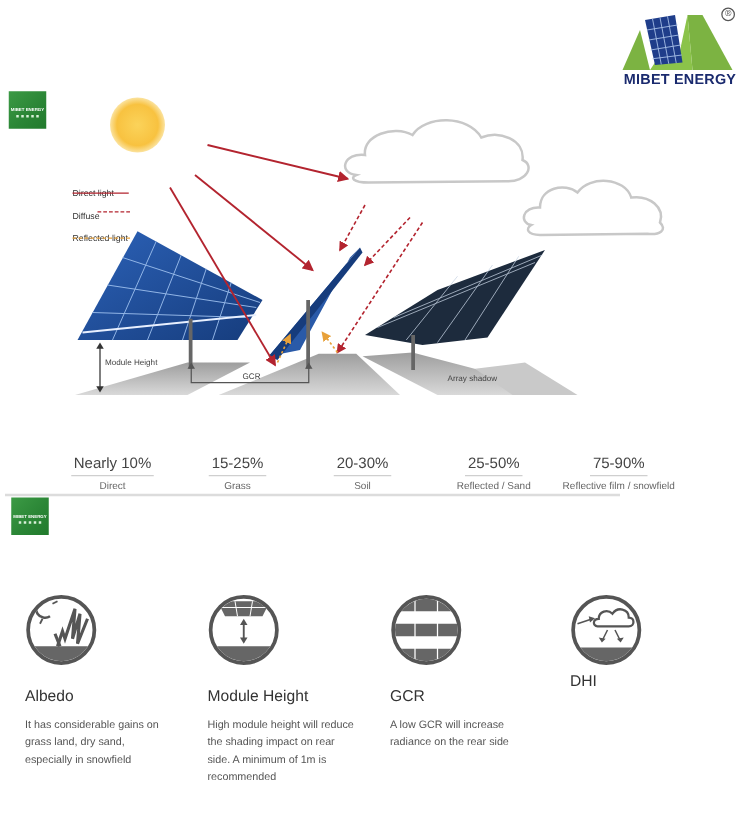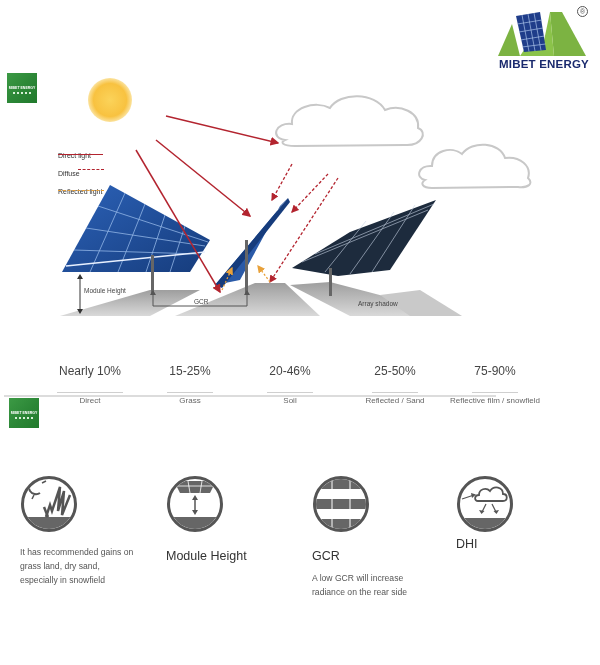--- a/index.html
+++ b/index.html
@@ -18,21 +18,21 @@
 
   
   .legend-label { font-size: 7px; color: #333; }
   .legend-line { height: 0; }
 
   
   .diag-label { font-size: 6.5px; color: #444; }
 
   
   .albedo-item { text-align: center; }
-  .albedo-value { font-size: 12px; color: #444; padding-bottom: 14px; border-bottom: 1px solid #cfcfcf; display: inline-block; padding-left: 2px; padding-right: 2px; }
+  .albedo-value { font-size: 12px; color: #444; padding-bottom: 3px; border-bottom: 1px solid #cfcfcf; display: inline-block; padding-left: 2px; padding-right: 2px; }
   .albedo-surface { font-size: 8px; color: #666; margin-top: 3px; }
   .divider { left: 4px; top: 395px; width: 492px; height: 2px; background: #dcdcdc; }
 
   
   .factor-icon { width: 58px; height: 58px; }
   .factor-title { font-size: 12.5px; color: #333; }
   .factor-desc { font-size: 8.6px; line-height: 14px; color: #555; width: 118px; }
 </style>
 </head>
 <body>
@@ -169,21 +169,21 @@
 
 <div class="abs albedo-item" style="left:50px; top:361px; width:80px;">
   <div class="albedo-value">Nearly 10%</div>
   <div class="albedo-surface">Direct</div>
 </div>
 <div class="abs albedo-item" style="left:150px; top:361px; width:80px;">
   <div class="albedo-value">15-25%</div>
   <div class="albedo-surface">Grass</div>
 </div>
 <div class="abs albedo-item" style="left:250px; top:361px; width:80px;">
-  <div class="albedo-value">20-46%</div>
+  <div class="albedo-value">20-30%</div>
   <div class="albedo-surface">Soil</div>
 </div>
 <div class="abs albedo-item" style="left:350px; top:361px; width:90px;">
   <div class="albedo-value">25-50%</div>
   <div class="albedo-surface">Reflected / Sand</div>
 </div>
 <div class="abs albedo-item" style="left:440px; top:361px; width:110px;">
   <div class="albedo-value">75-90%</div>
   <div class="albedo-surface">Reflective film / snowfield</div>
 </div>
@@ -204,21 +204,22 @@
     <g clip-path="url(#c1)">
       <rect x="0" y="42" width="58" height="16" fill="#666"></rect>
       <path d="M12,6 A7,7 0 1 0 20,18" fill="none" stroke="#555" stroke-width="2"></path>
       <line x1="8" y1="14" x2="4" y2="16" stroke="#555" stroke-width="1.5"></line>
       <line x1="14" y1="20" x2="12" y2="24" stroke="#555" stroke-width="1.5"></line>
       <line x1="22" y1="8" x2="26" y2="6" stroke="#555" stroke-width="1.5"></line>
       <path d="M26,42 L30,30 L32,36 L40,12 L38,36 L44,16 L42,40 L50,20" fill="none" stroke="#555" stroke-width="2.5"></path>
       <path d="M24,32 L28,42" stroke="#555" stroke-width="2.5"></path>
     </g>
   </svg>
-  <div class="factor-desc" style="margin-top:8px;">It has recommended gains on grass land, dry sand, especially in snowfield</div>
+  <div class="factor-title" style="margin-top:12px;">Albedo</div>
+  <div class="factor-desc" style="margin-top:8px;">It has considerable gains on grass land, dry sand, especially in snowfield</div>
 </div>
 
 <div class="abs" style="left:166px; top:475px;">
   <svg class="factor-icon" viewBox="0 0 58 58">
     <circle cx="29" cy="29" r="26.5" fill="none" stroke="#555" stroke-width="3"></circle>
     <clipPath id="c2">
         <circle cx="29" cy="29" r="25"></circle>
       </clipPath>
     <g clip-path="url(#c2)">
       <polygon points="8,6 50,6 44,18 14,18" fill="#666"></polygon>
@@ -227,20 +228,21 @@
           <line x1="36" y1="6" x2="34" y2="18"></line>
           <line x1="10" y1="11" x2="48" y2="11"></line>
         </g>
       <rect x="0" y="42" width="58" height="16" fill="#666"></rect>
       <line x1="29" y1="22" x2="29" y2="38" stroke="#555" stroke-width="1.5"></line>
       <path d="M26,25 L29,20 L32,25 z" fill="#555"></path>
       <path d="M26,35 L29,40 L32,35 z" fill="#555"></path>
     </g>
   </svg>
   <div class="factor-title" style="margin-top:12px;">Module Height</div>
+  <div class="factor-desc" style="margin-top:8px;">High module height will reduce the shading impact on rear side. A minimum of 1m is recommended</div>
 </div>
 
 <div class="abs" style="left:312px; top:475px;">
   <svg class="factor-icon" viewBox="0 0 58 58">
     <circle cx="29" cy="29" r="26.5" fill="none" stroke="#555" stroke-width="3"></circle>
     <clipPath id="c3">
         <circle cx="29" cy="29" r="25"></circle>
       </clipPath>
     <g clip-path="url(#c3)">
       <rect x="0" y="4" width="58" height="10" fill="#666"></rect>

